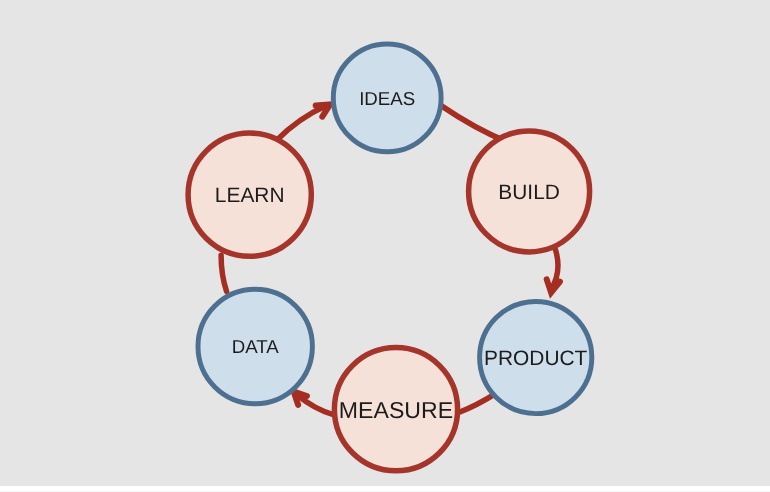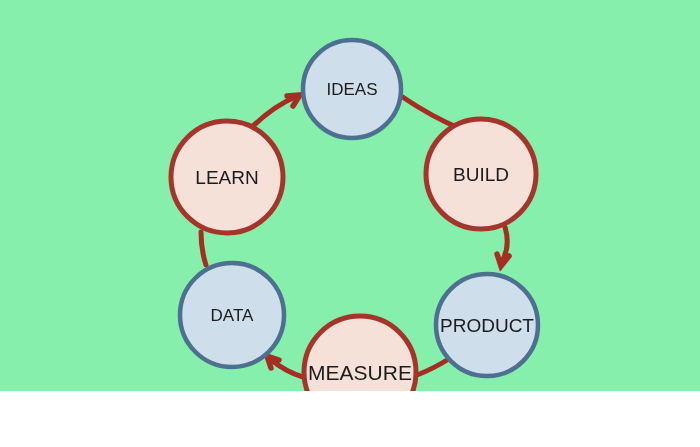--- a/index.html
+++ b/index.html
@@ -4,22 +4,22 @@
 <style>
   html, body {
     margin: 0;
     padding: 0;
     background: #ffffff;
     font-family: "Liberation Sans", sans-serif;
   }
   .canvas {
     position: relative;
     width: 700px;
-    height: 391px;
-    background: #86efac;
+    height: 442px;
+    background: #e5e5e5;
     overflow: hidden;
   }
   svg text {
     font-family: "Liberation Sans", sans-serif;
     fill: #1c1c1c;
     text-anchor: middle;
   }
   .edge-path {
     fill: none;
     stroke-linecap: round;

